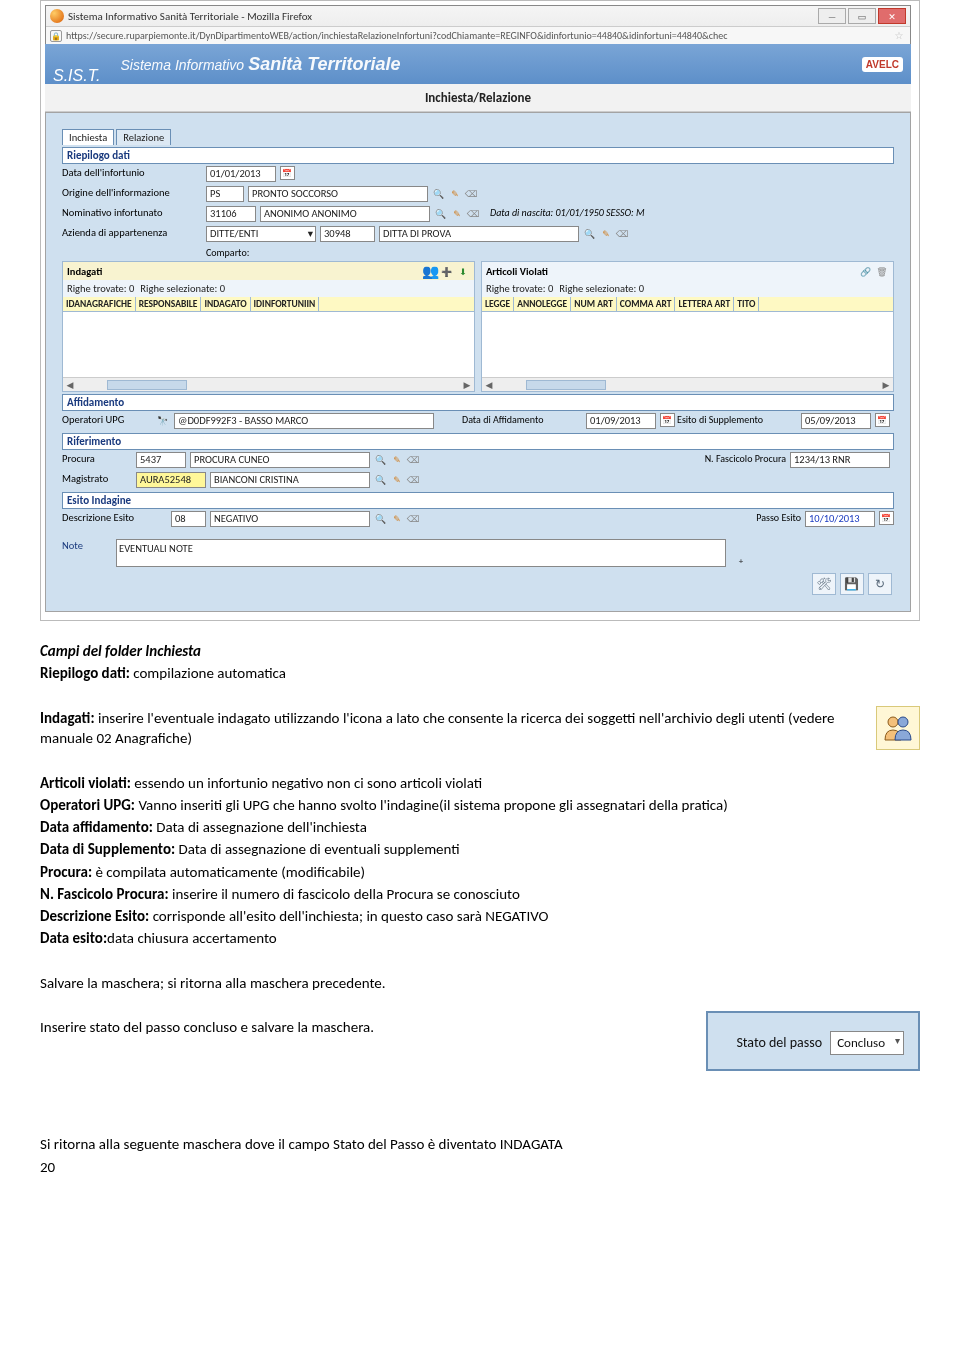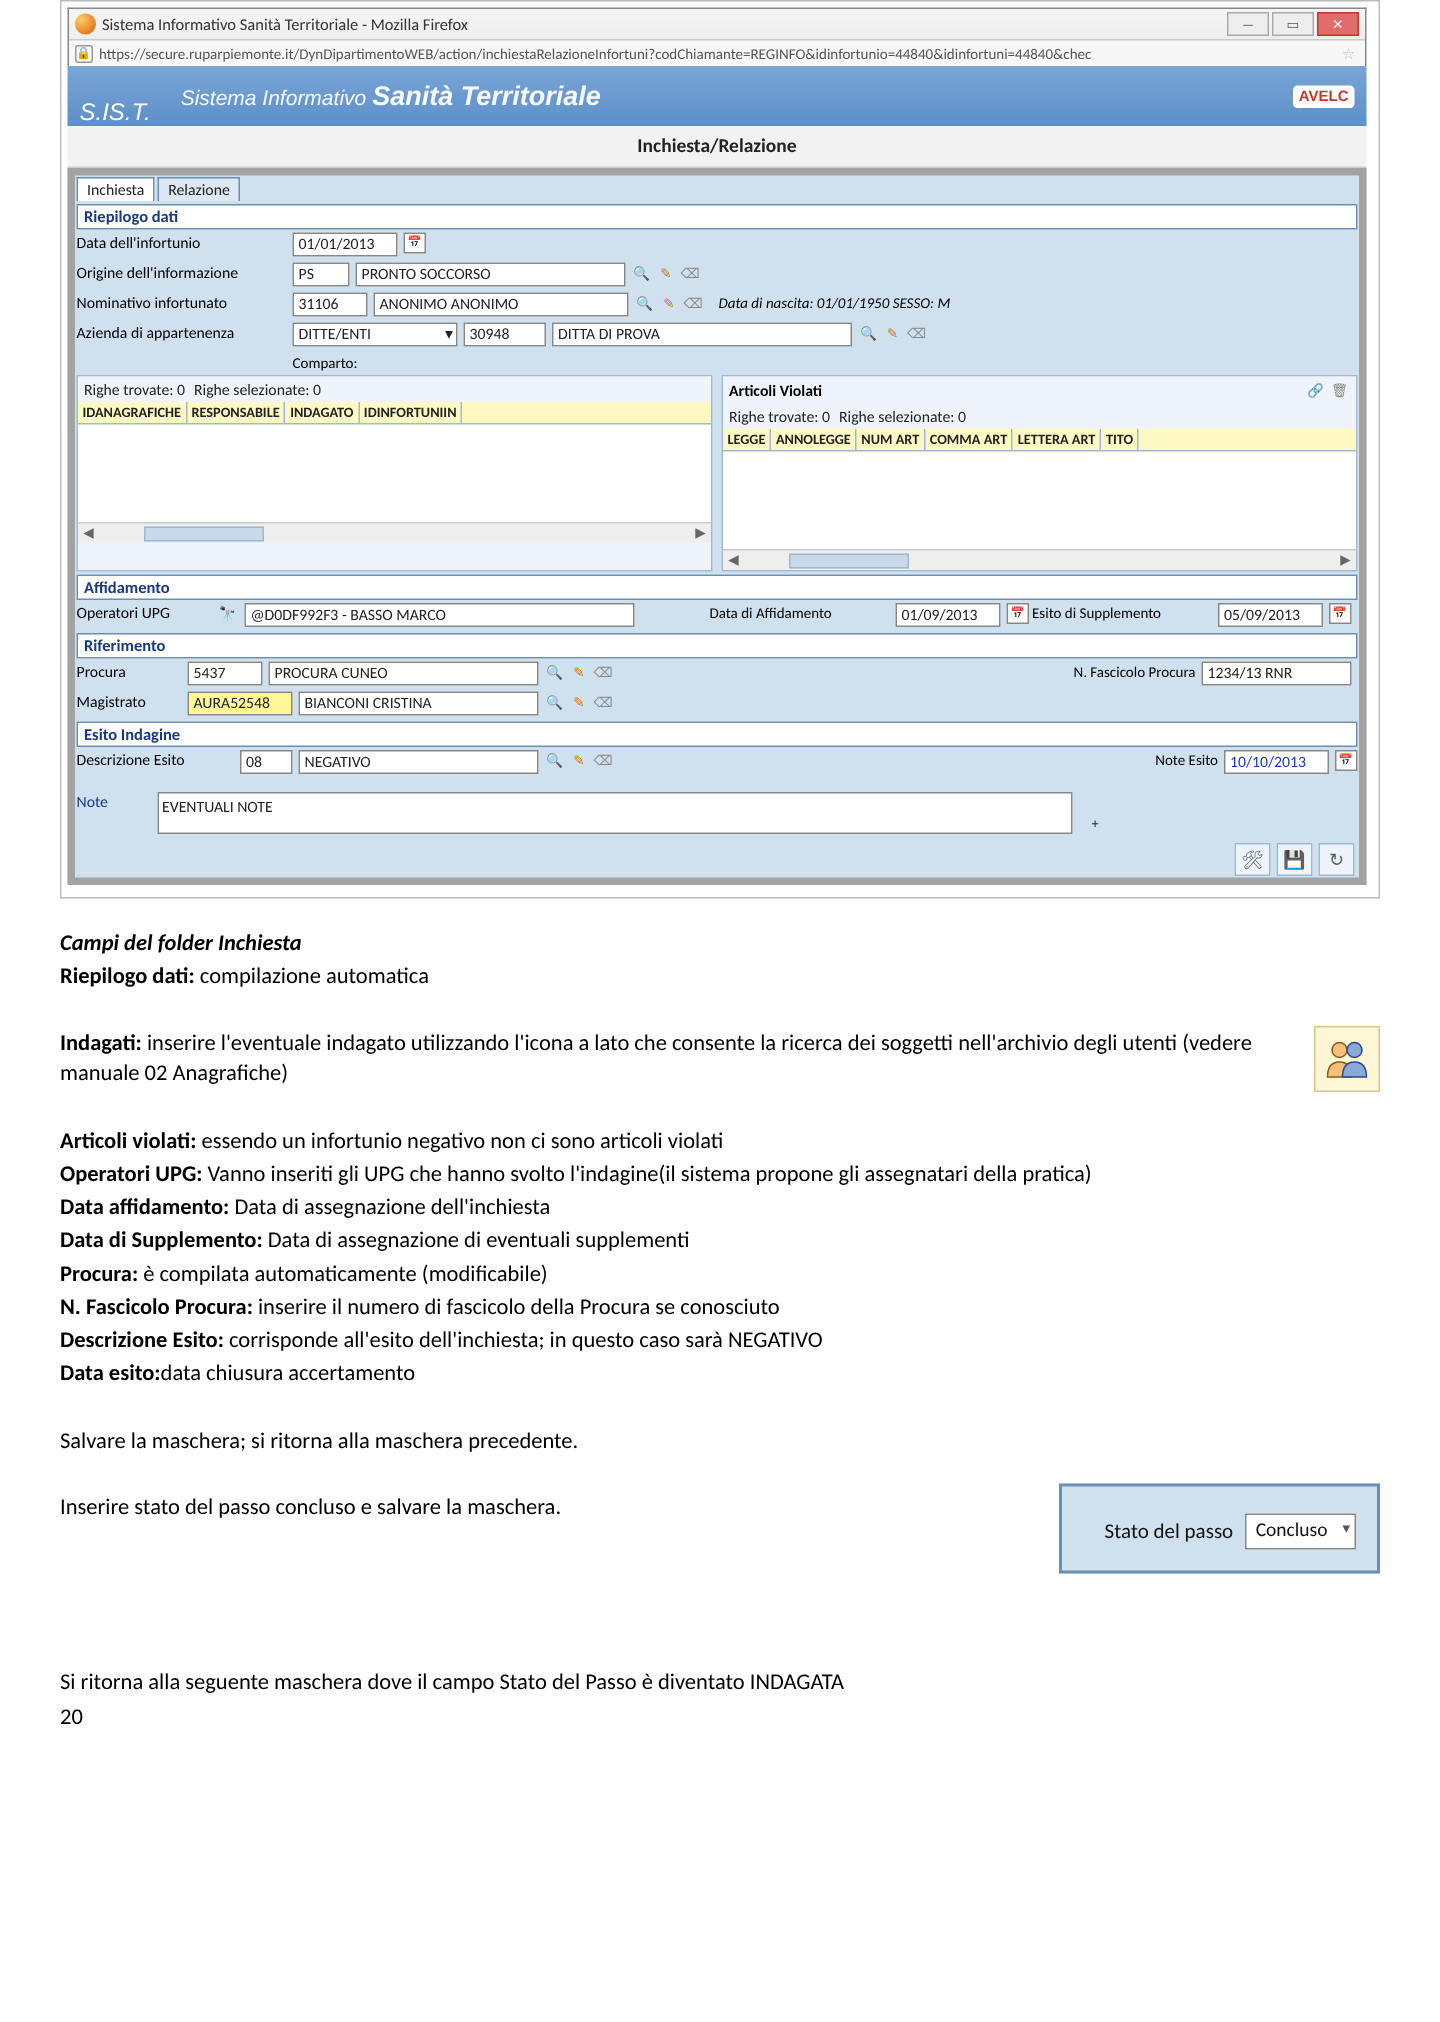--- a/index.html
+++ b/index.html
@@ -20,21 +20,21 @@
   
   
   .app-hdr { background: linear-gradient(#7aa5d6,#5d8fc9); height:40px; display:flex; align-items:center; padding:0 8px; color:#fff; font-family: 'Arial', sans-serif; }
   .app-hdr .logo-b { font-style: italic; color:#fff; font-weight:normal; margin-right:20px; font-size:16px;margin-top:24px; }
   .app-hdr .mid { font-style: italic; color:#fff; opacity:.95; }
   .app-hdr .mid .big { font-size:18px; font-weight:600; margin-left:4px;}
   .app-hdr .brand { margin-left:auto; background:#fff; color:#c0392b; font-size:10px; font-weight:bold; padding:2px 4px; border-radius:3px; }
 
   .page-title-bar { text-align:center; font-weight:bold; font-size:13px; padding:6px 0; background:#f2f2f2; border-bottom:1px solid #ccc; color:#222; }
   
-  .app-body { background:#cfe0ef; padding:1px; border:5px solid #a3a3a3; font-size:10.5px; color:#222; }
+  .app-body { background:#cfe0ef; padding:16px; border:1px solid #a3a3a3; font-size:10.5px; color:#222; }
   
   .tabs { display:flex; gap:2px; }
   .tab { border:1px solid #6a8fb5; border-bottom:none; background:#dce8f3; padding:1px 6px; font-size:10.5px; }
   .tab.active { background:#fff; }
   
   .section-hdr { background:#fff; border:1px solid #6a8fb5; color:#1a3a7e; font-weight:bold; font-size:11px; padding:1px 4px; margin-top:2px; }
   
   .form-row { display:flex; align-items:flex-start; gap:4px; padding:2px 0; flex-wrap: nowrap; }
   .lbl { width:140px; color:#000; font-size:10.5px; flex-shrink:0;}
   .lbl-sm { color:#000; font-size:10px; }
@@ -157,20 +157,28 @@
         <span class="mini-icon gray">⌫</span>
       </span>
     </div>
     <div class="form-row">
       <span class="lbl"></span>
       <span class="lbl-sm">Comparto:</span>
     </div>
 
     <div class="two-col">
       <div class="panel">
+        <div class="panel-hdr yellowish">
+          <span class="pt">Indagati</span>
+          <span class="right-icons">
+            <span class="mini-icon ppl">👥</span>
+            <span class="mini-icon orange">➕</span>
+            <span class="mini-icon green">⬇</span>
+          </span>
+        </div>
         <div class="panel-hdr">
           <span>Righe trovate: 0</span>
           <span>Righe selezionate: 0</span>
         </div>
         <div class="col-hdrs">
           <span>IDANAGRAFICHE</span>
           <span>RESPONSABILE</span>
           <span>INDAGATO</span>
           <span>IDINFORTUNIIN</span>
         </div>
@@ -263,21 +271,21 @@
     <div class="form-row">
       <span class="lbl" style="width:105px">Descrizione Esito</span>
       <span class="inp" style="width:35px">08</span>
       <span class="inp" style="width:160px">NEGATIVO</span>
       <span class="iconset">
         <span class="mini-icon green">🔍</span>
         <span class="mini-icon orange">✎</span>
         <span class="mini-icon gray">⌫</span>
       </span>
       <span style="flex:1"></span>
-      <span class="lbl-sm">Note Esito</span>
+      <span class="lbl-sm">Passo Esito</span>
       <span class="inp" style="width:70px; color:#1a3ac0">10/10/2013</span>
       <span class="cal">📅</span>
     </div>
 
     <div class="form-row" style="align-items:flex-start; margin-top:8px">
       <span class="lbl" style="width:50px; color:#1a3a7e">Note</span>
       <div class="note-box"><span>EVENTUALI NOTE</span></div>
       <span class="mini-icon" style="margin-left:4px; align-self:flex-end">+</span>
     </div>
 

